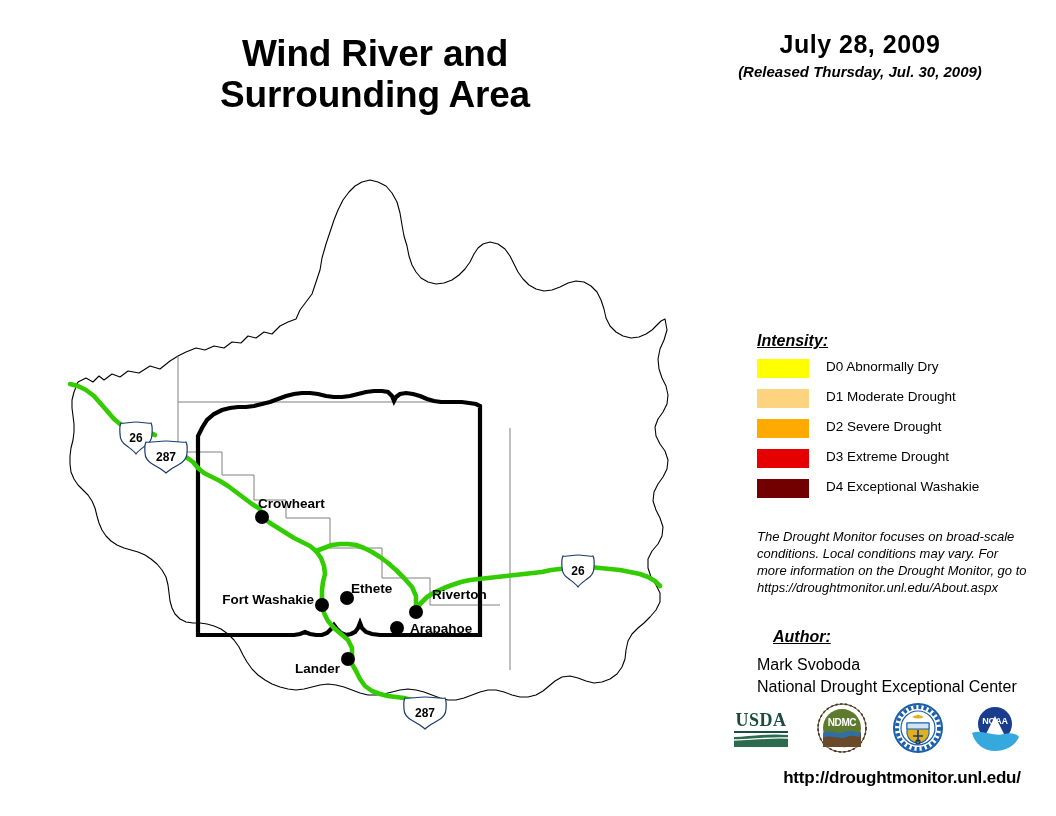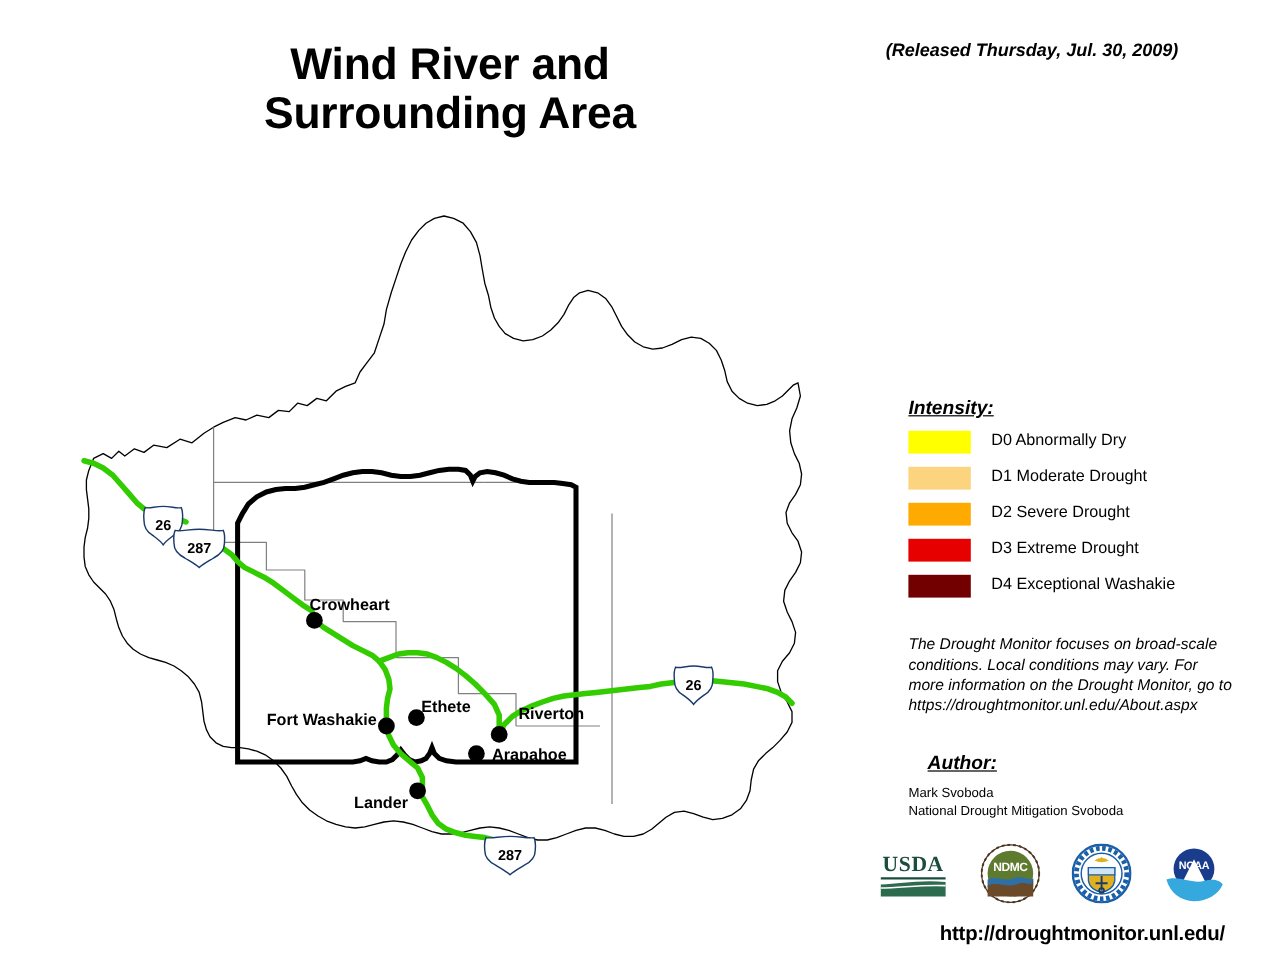--- a/index.html
+++ b/index.html
@@ -123,21 +123,21 @@
   }
   #author-title {
     font-size: 16px;
     font-weight: bold;
     font-style: italic;
     text-decoration: underline;
     margin-bottom: 8px;
     margin-left: 16px;
   }
   .author-line {
-    font-size: 11px;
+    font-size: 16px;
     line-height: 1.35;
   }
 
   
   #logo-row {
     position: absolute;
     left: 731px;
     top: 703px;
     width: 290px;
     height: 54px;
@@ -163,20 +163,21 @@
 <body>
 
 <div id="title-block">
   <div id="title-main">
     <div>Wind River and</div>
     <div>Surrounding Area</div>
   </div>
 </div>
 
 <div id="date-block">
+  <div id="date-main">July 28, 2009</div>
   <div id="date-released">(Released Thursday, Jul. 30, 2009)</div>
 </div>
 
 <div id="map-panel">
 <svg id="map-svg" width="740" height="620" viewBox="0 0 740 620" xmlns="http://www.w3.org/2000/svg">
 
   <g fill="none" stroke="#000000" stroke-width="1.1" stroke-linejoin="round">
 
     <path d="M 78,212 L 86,208 L 93,212 L 99,206 L 104,210 L 112,204
              L 120,207 L 128,201 L 139,203 L 150,196 L 160,199 L 170,191
@@ -353,21 +354,21 @@
     <div class="legend-swatch" style="background:#730000"></div>
     <div class="legend-label">D4 Exceptional Washakie</div>
   </div>
 </div>
 
 <div id="disclaimer">The Drought Monitor focuses on broad-scale conditions. Local conditions may vary. For more information on the Drought Monitor, go to https://droughtmonitor.unl.edu/About.aspx</div>
 
 <div id="author-panel">
   <div id="author-title">Author:</div>
   <div class="author-line">Mark Svoboda</div>
-  <div class="author-line">National Drought Mitigation Svoboda</div>
+  <div class="author-line">National Drought Exceptional Center</div>
 </div>
 
 <div id="logo-row">
 
   <div class="logo">
     <svg width="60" height="42" viewBox="0 0 60 42" xmlns="http://www.w3.org/2000/svg">
       <text x="30" y="19" text-anchor="middle" font-family="'Liberation Serif',serif" font-size="18" font-weight="bold" fill="#1b4d3e" letter-spacing="0.5">USDA</text>
       <path d="M 3,24 L 57,24 L 57,26 L 3,26 Z" fill="#1b4d3e"></path>
       <path d="M 3,30 C 18,30 34,26 57,28 L 57,40 L 3,40 Z" fill="#2d6b4f"></path>
       <path d="M 3,33 C 20,33 36,30 57,31" fill="none" stroke="#ffffff" stroke-width="1.3"></path>

